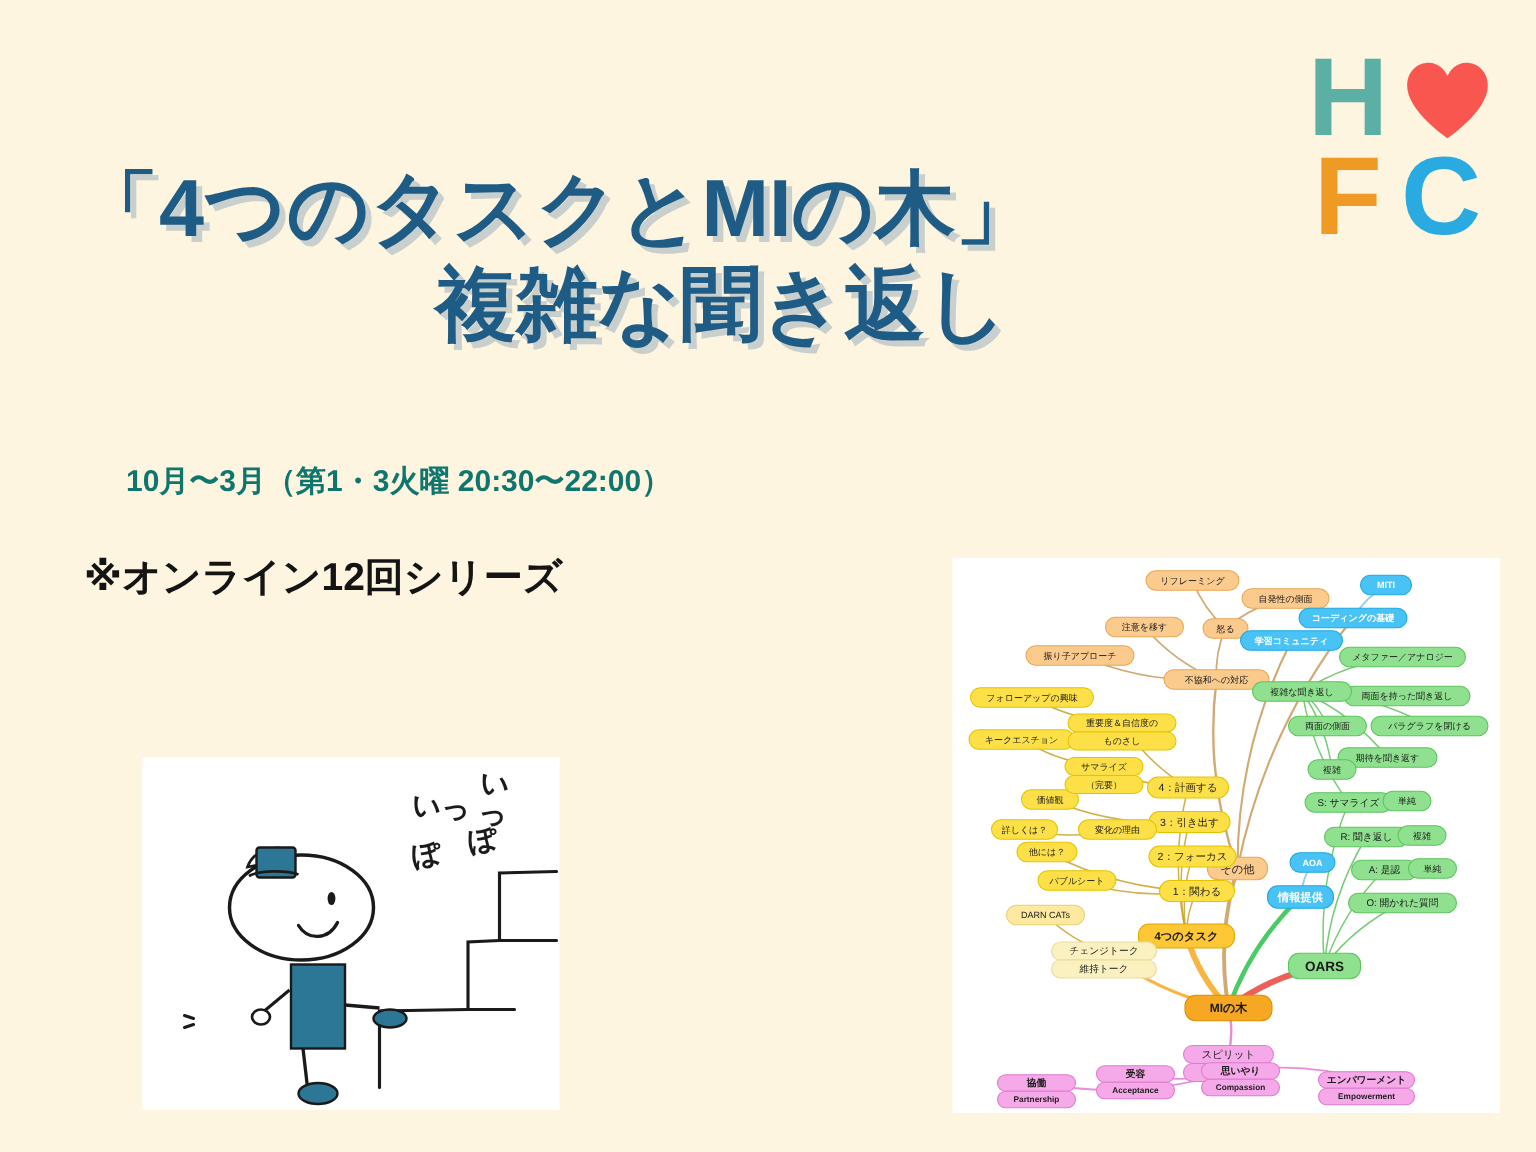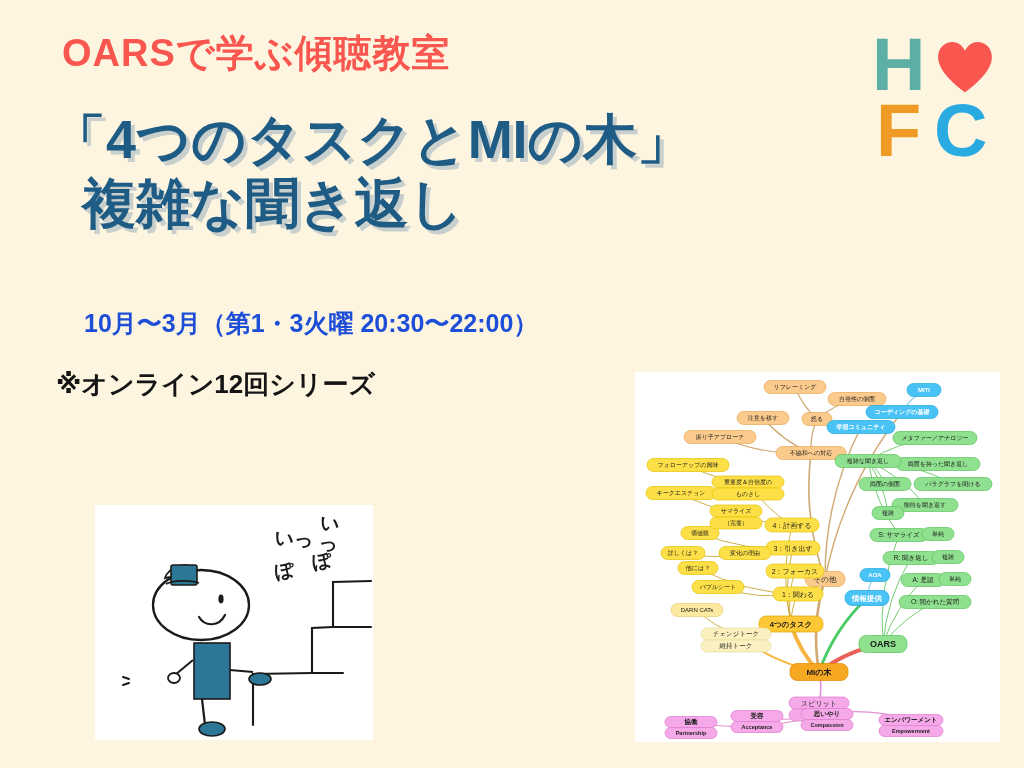--- a/index.html
+++ b/index.html
@@ -30,29 +30,30 @@
     width: 620px;
   }
   .title-line {
     font-size: 54px;
     font-weight: 700;
     letter-spacing: 0px;
     color: #1F5C85;
     text-shadow: 4px 4px 0 rgba(120,150,175,0.40);
     line-height: 1.18;
     white-space: nowrap;
+    text-align: right;
   }
   .title-line.indent { padding-left: 30px; }
 
   .date-line {
     position: absolute;
     left: 84px; top: 307px;
-    font-size: 25px;
-    font-weight: 700;
-    color: #1d4ed8;
+    font-size: 20px;
+    font-weight: 700;
+    color: #0f766e;
     white-space: nowrap;
   }
   .notes {
     position: absolute;
     left: 56px; top: 362px;
     font-size: 26px;
     font-weight: 700;
     color: #141414;
     line-height: 1.7;
   }
@@ -110,21 +111,20 @@
   .map-card svg { display: block; }
 
   
   .nd { font-family: "Liberation Sans", sans-serif; text-anchor: middle; }
 </style>
 </head>
 <body>
 
 <div id="slide">
 
-  <div class="kicker">OARSで学ぶ傾聴教室</div>
 
   <div class="title-block">
     <div class="title-line">「4つのタスクとMIの木」</div>
     <div class="title-line indent">複雑な聞き返し</div>
   </div>
 
   <div class="date-line">10月〜3月（第1・3火曜 20:30〜22:00）</div>
 
   <div class="notes">
     <div>※オンライン12回シリーズ</div>

